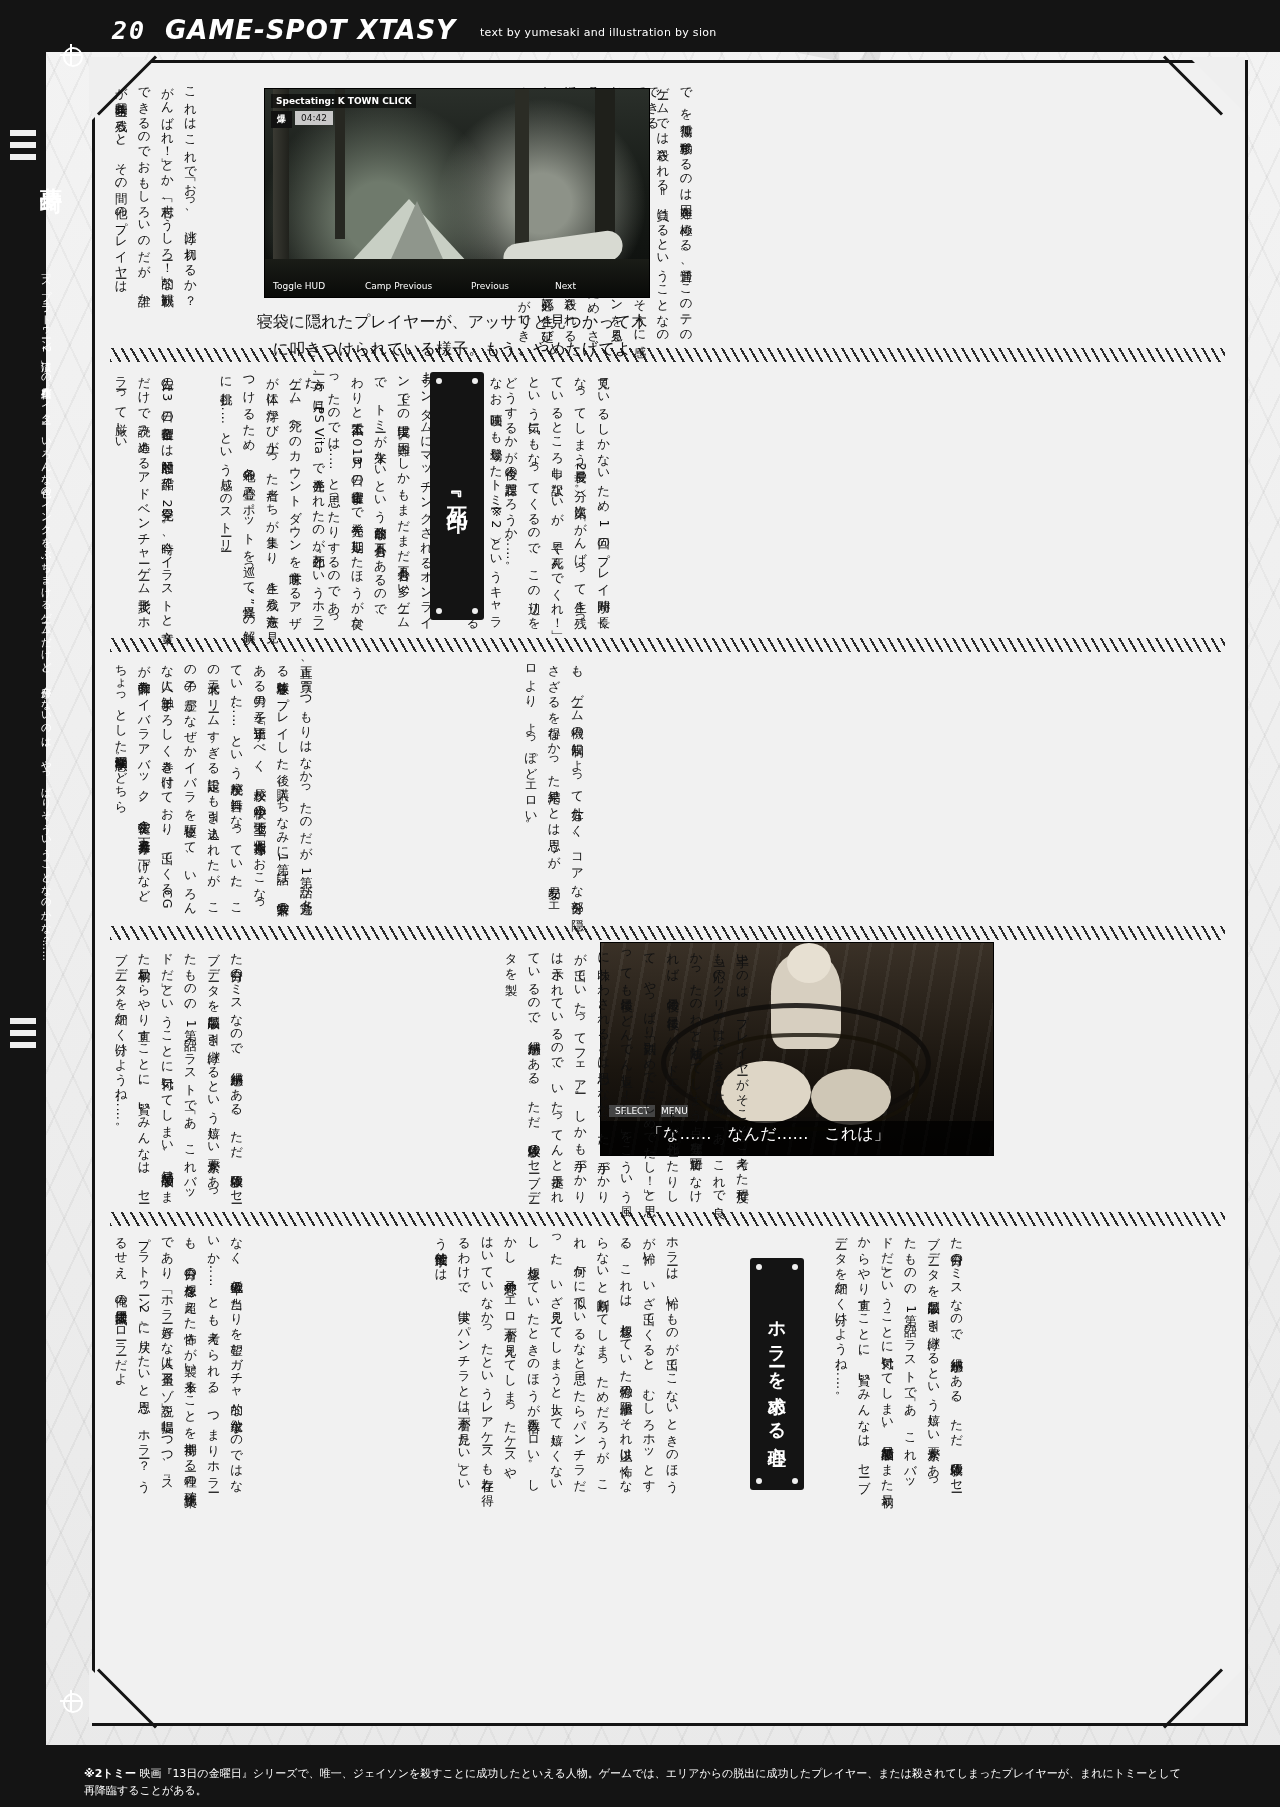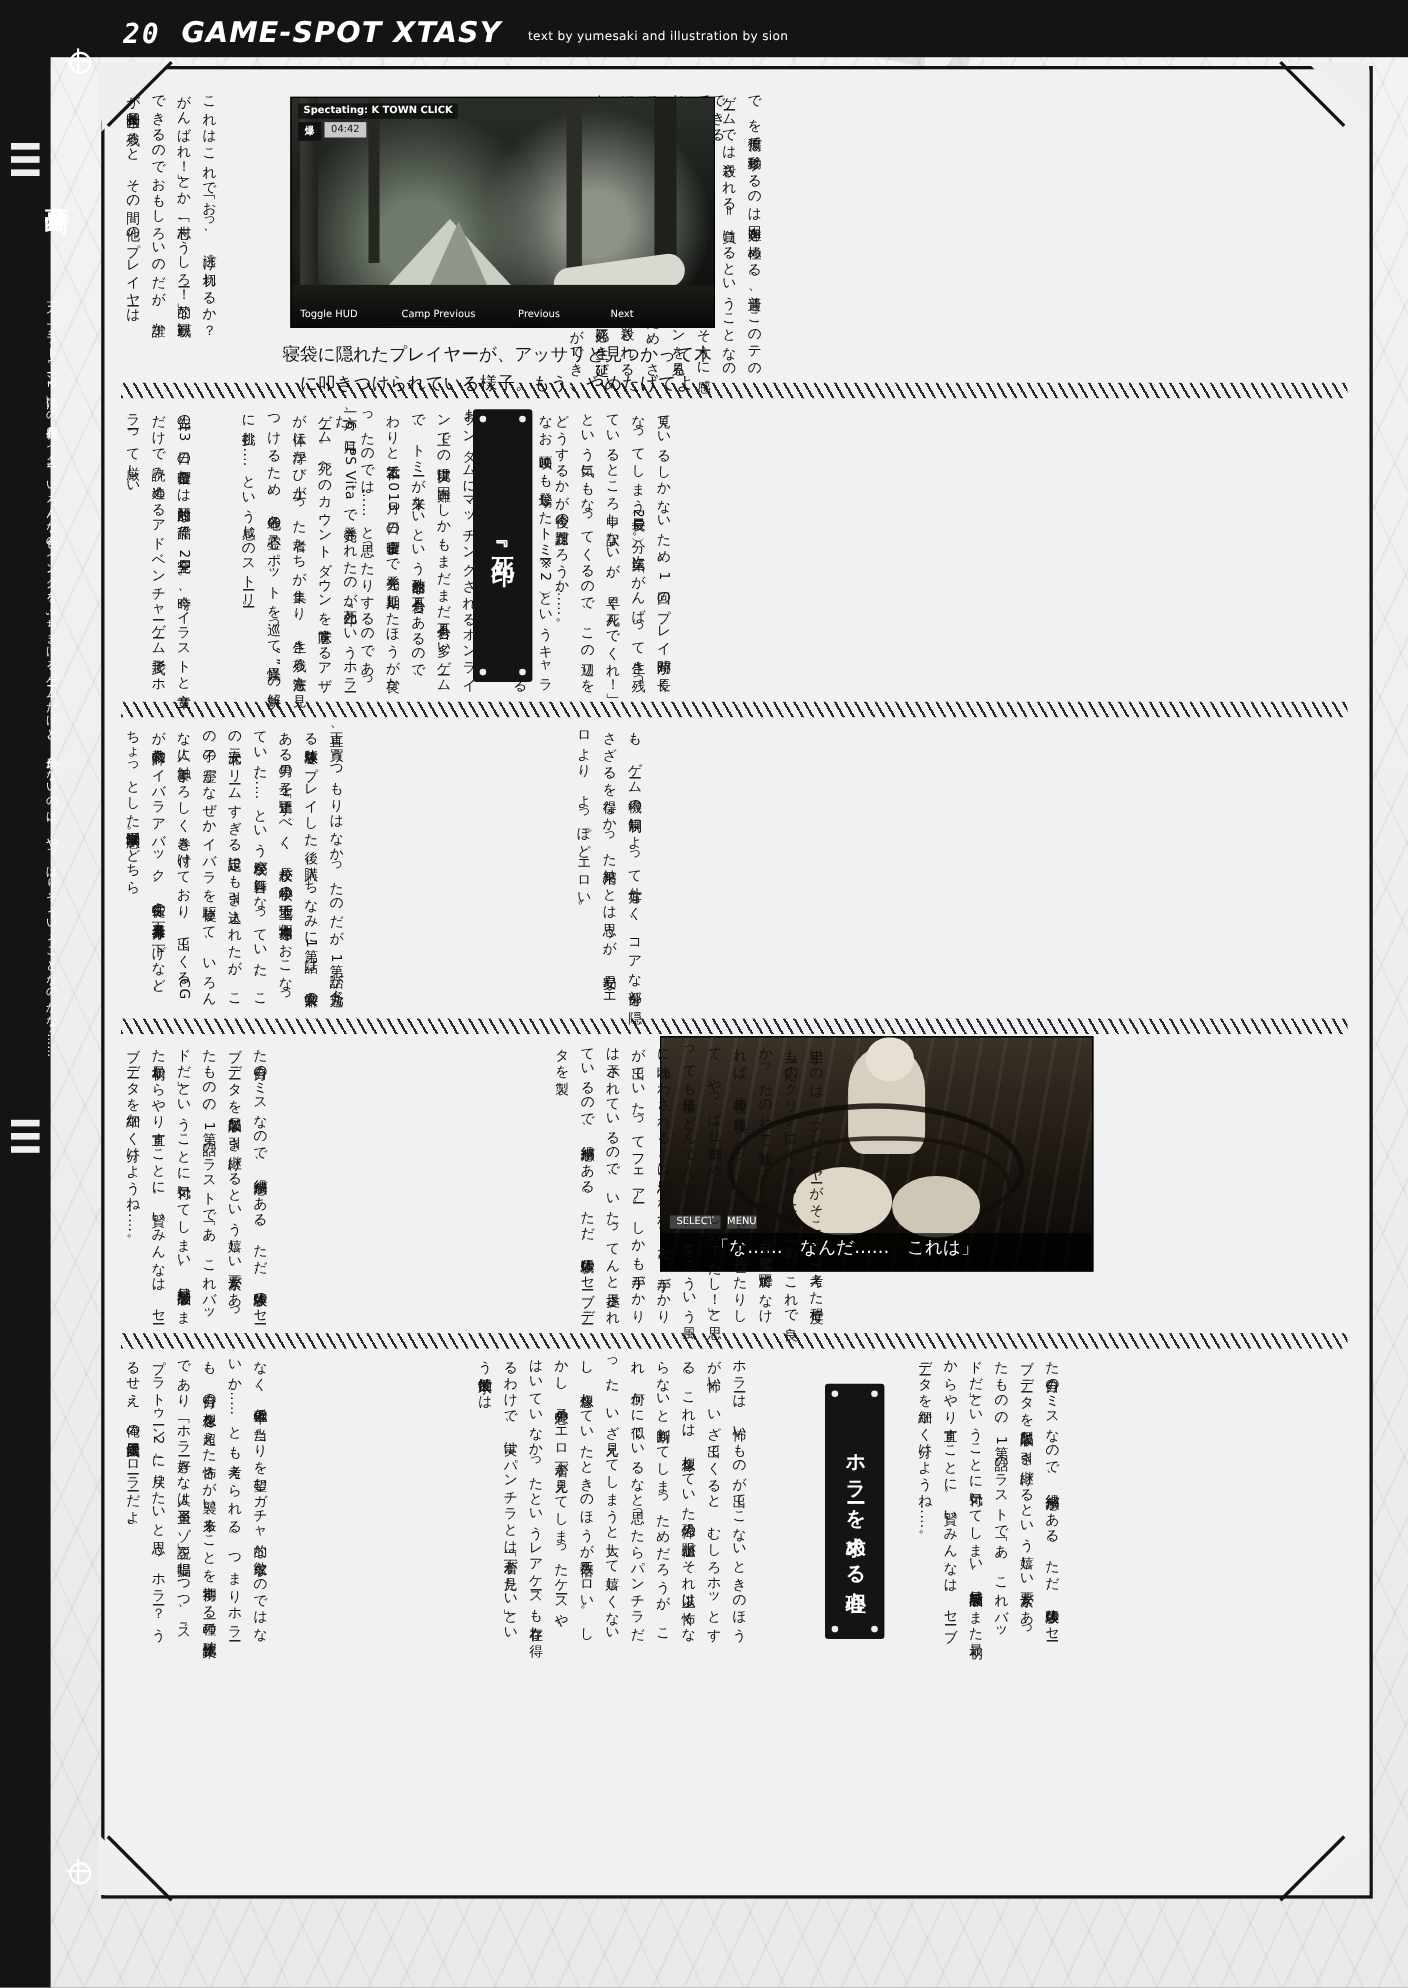--- a/index.html
+++ b/index.html
@@ -244,14 +244,20 @@
   </div>
 
   <div class="sec" style="left:430px;top:1228px;width:310px;height:262px;">
     <div class="vtext" style="height:258px;">ホラーは、怖いものが出てこないときのほうが怖い。いざ出てくると、むしろホッとする。これは、想像していた恐怖の上限値がそれ以上は怖くならないと判断してしまっためだろうが、これ、何かに似ているなと思ったらパンチラだった。いざ見えてしまうと大して嬉しくないし、想像していたときのほうが数倍エロい。しかし、予想外のエロ下着が見えてしまったケースや、はいていなかったというレアケースも存在し得るわけで、実はパンチラとは「下着が見たい」という性的欲求では</div>
   </div>
 
   <div class="sec" style="left:110px;top:1228px;width:310px;height:262px;">
     <div class="vtext" style="height:258px;">なく、低確率の当たりを望むガチャ的な欲求なのではないか……とも考えられる。つまりホラーも、自分の想像を超えた怖さが襲い来ることを期待する一種の確認作業であり、「ホラー好きな人は全員マゾ説」を提唱しつつ、『スプラトゥーン2』に戻りたいと思う。ホラー？ うるせえ、俺の愛用武器はローラーだよ。</div>
   </div>
 
+  <div class="foot">
+    <div class="fx">
+      <span class="lbl">※2</span><span class="lbl">トミー</span>
+      <span>映画『13日の金曜日』シリーズで、唯一、ジェイソンを殺すことに成功したといえる人物。ゲームでは、エリアからの脱出に成功したプレイヤー、または殺されてしまったプレイヤーが、まれにトミーとして再降臨することがある。</span>
+    </div>
+  </div>
 
 </div>
 
 </body></html>

